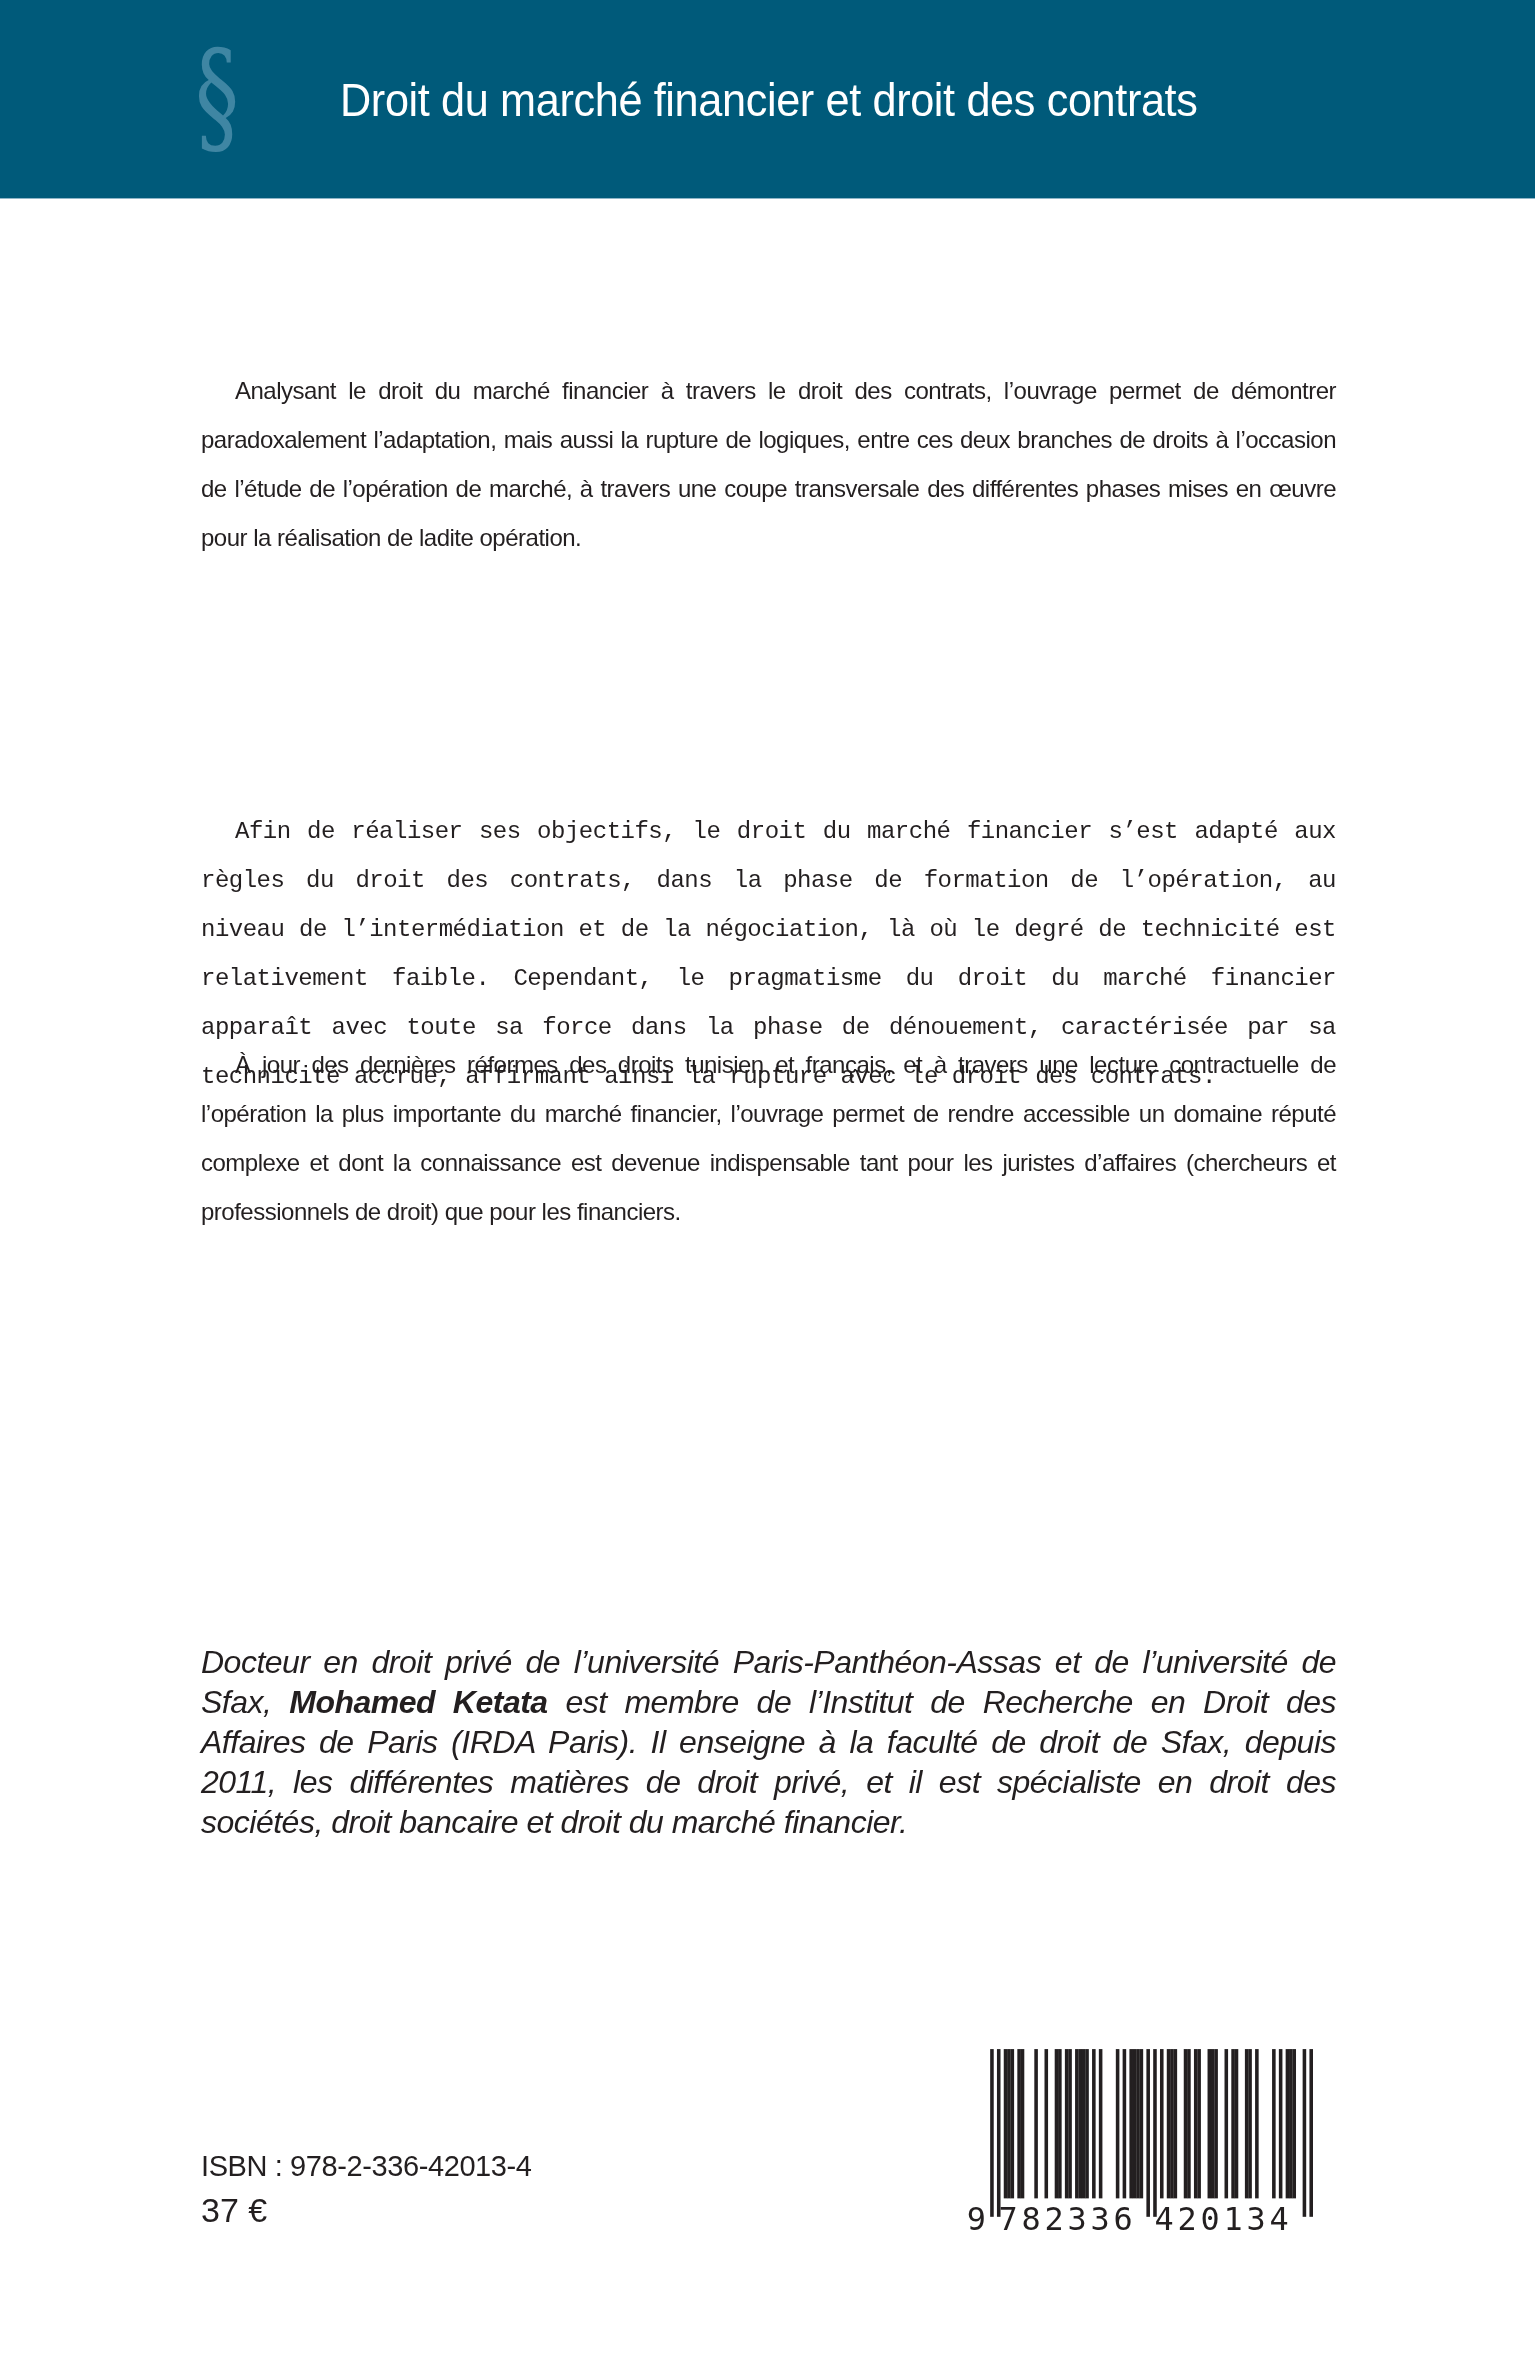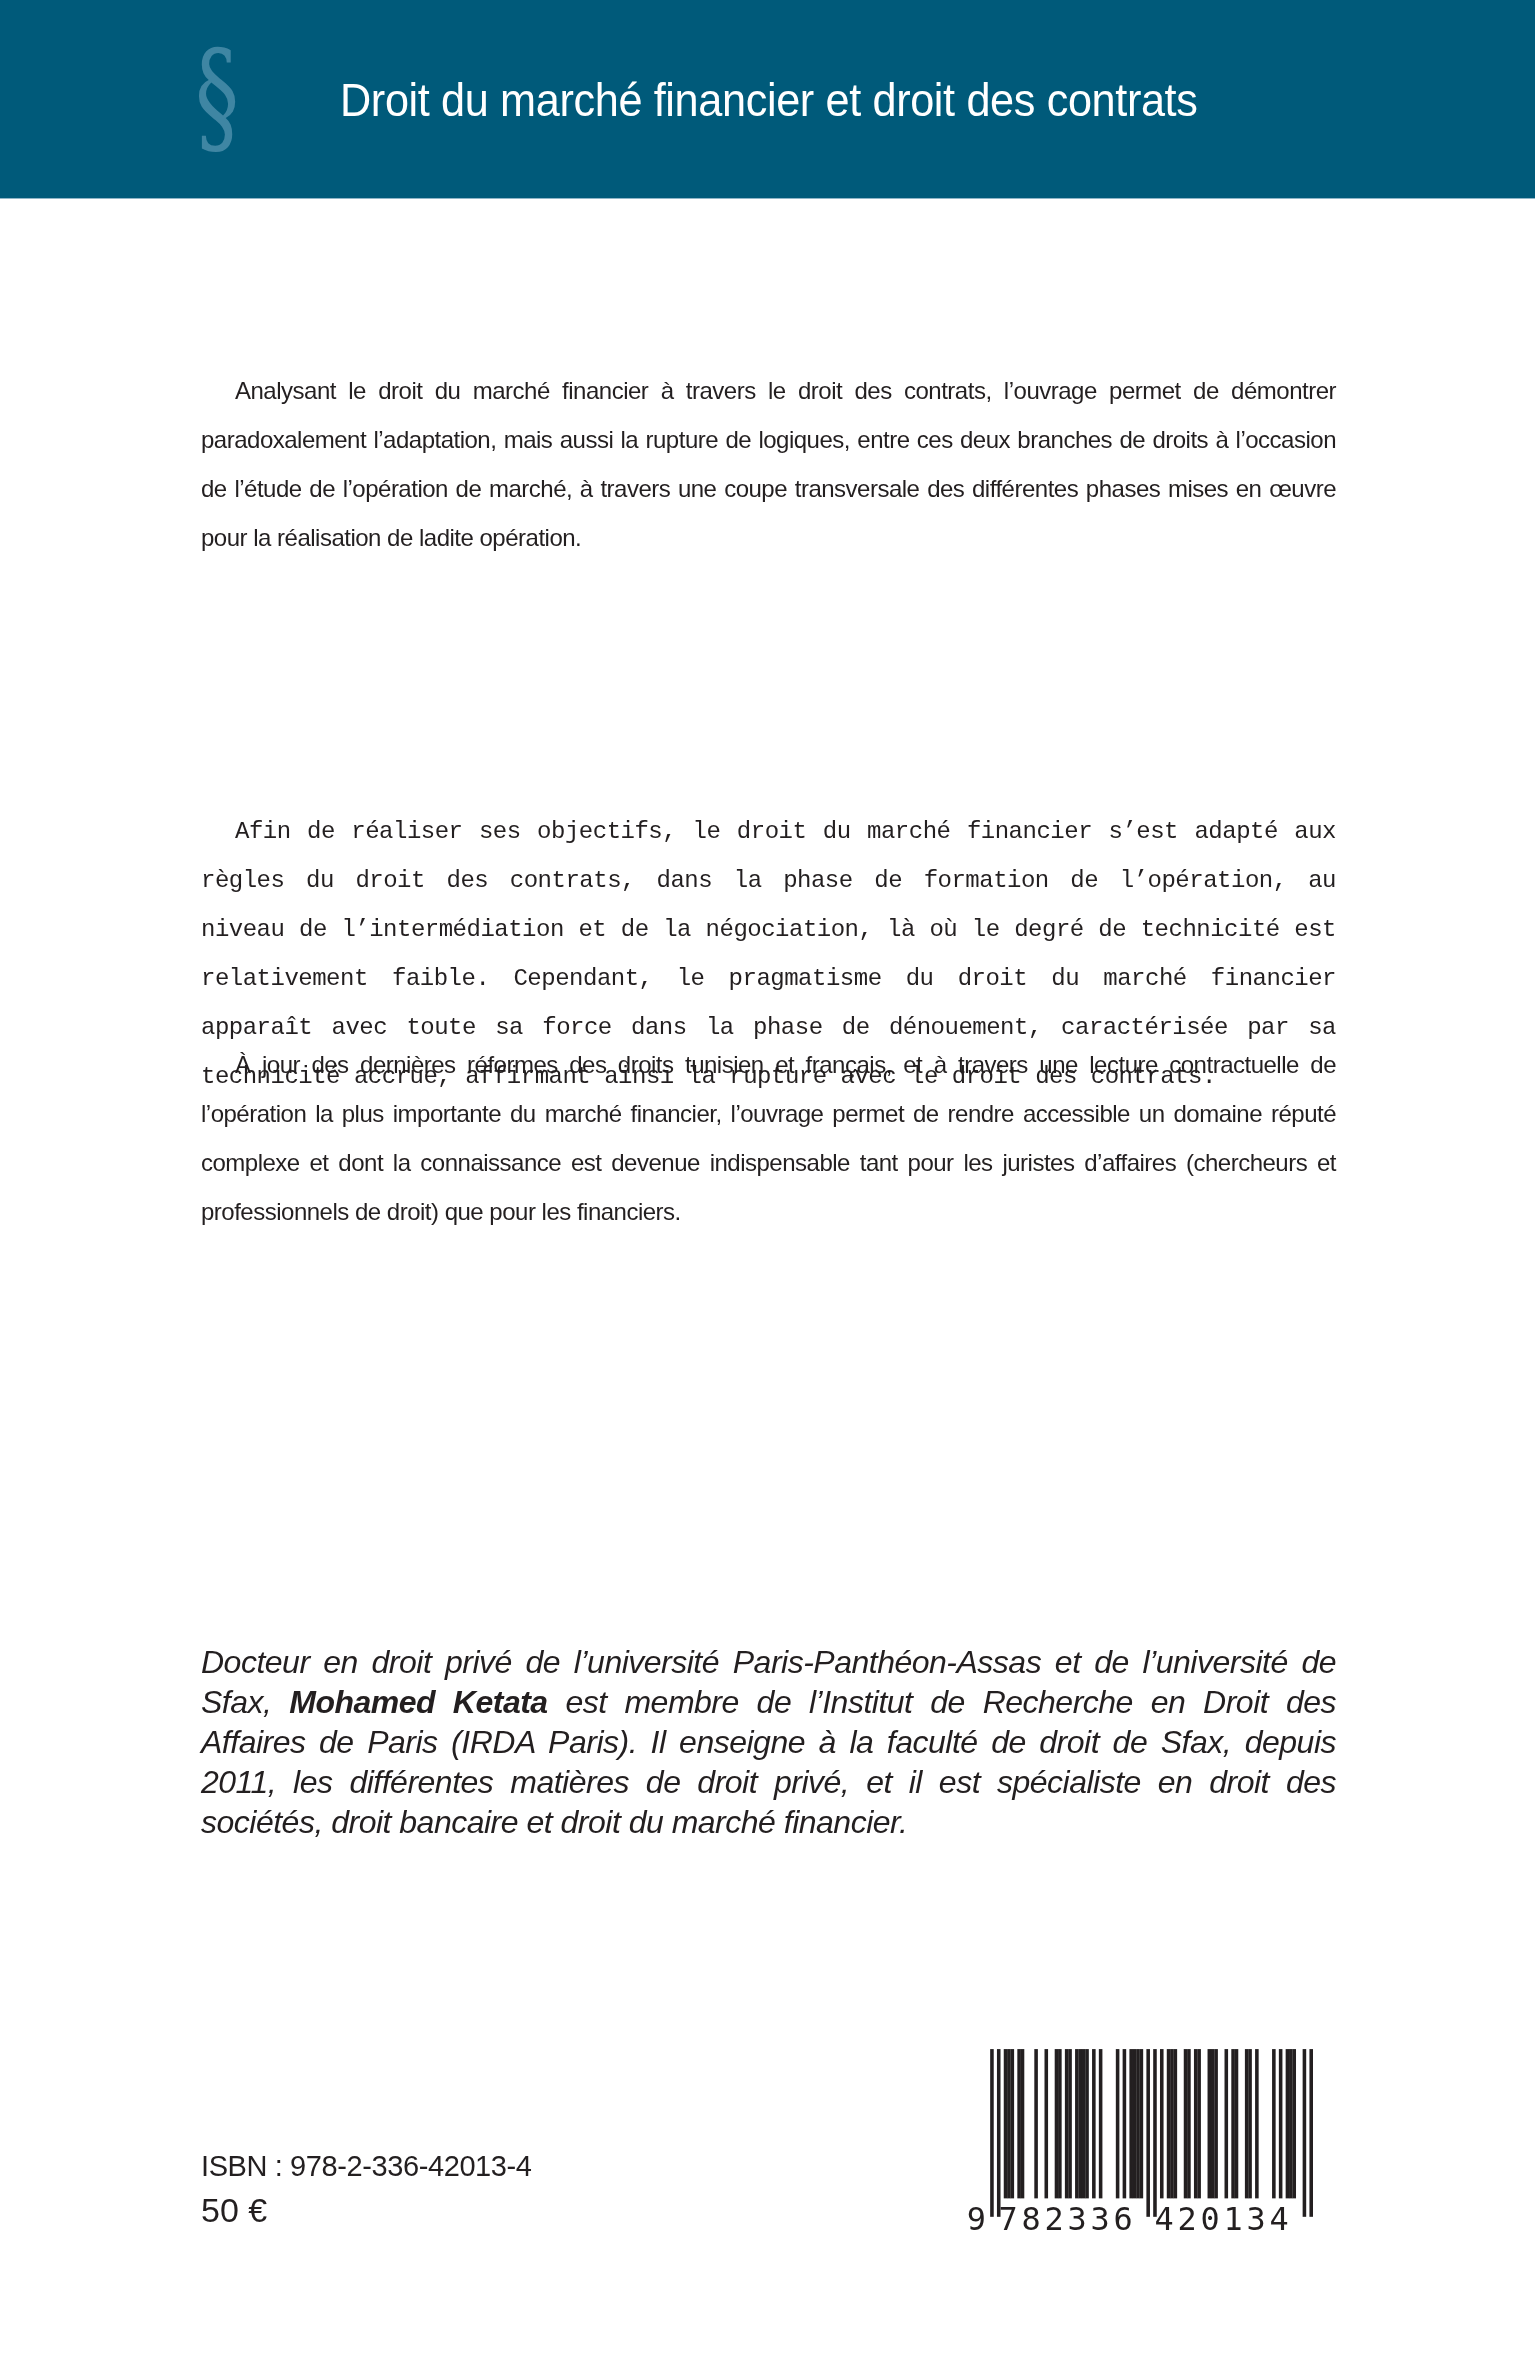--- a/index.html
+++ b/index.html
@@ -38,21 +38,21 @@
 <div class="body-text" id="p2">
   <p>Afin de réaliser ses objectifs, le droit du marché financier s’est adapté aux règles du droit des contrats, dans la phase de formation de l’opération, au niveau de l’intermédiation et de la négociation, là où le degré de technicité est relativement faible. Cependant, le pragmatisme du droit du marché financier apparaît avec toute sa force dans la phase de dénouement, caractérisée par sa technicité accrue, affirmant ainsi la rupture avec le droit des contrats.</p>
 </div>
 <div class="body-text" id="p3">
   <p>À jour des dernières réformes des droits tunisien et français, et à travers une lecture contractuelle de l’opération la plus importante du marché financier, l’ouvrage permet de rendre accessible un domaine réputé complexe et dont la connaissance est devenue indispensable tant pour les juristes d’affaires (chercheurs et professionnels de droit) que pour les financiers.</p>
 </div>
 
 <div class="bio"><span>Docteur en droit privé de l’université Paris-Panthéon-Assas et de l’université de Sfax, </span><b>Mohamed Ketata</b><span> est membre de l’Institut de Recherche en Droit des Affaires de Paris (IRDA Paris). Il enseigne à la faculté de droit de Sfax, depuis 2011, les différentes matières de droit privé, et il est spécialiste en droit des sociétés, droit bancaire et droit du marché financier.</span></div>
 
 <div class="isbn">ISBN : 978-2-336-42013-4</div>
-<div class="price">50 €</div>
+<div class="price">37 €</div>
 
 <svg class="barcode" viewBox="0 0 440 230" xmlns="http://www.w3.org/2000/svg">
   <g id="bars">
       <rect x="30" y="6" width="4.25" height="200" fill="#231f20"></rect>
       <rect x="38.1" y="6" width="4.25" height="200" fill="#231f20"></rect>
       <rect x="46.2" y="6" width="4.25" height="178" fill="#231f20"></rect>
       <rect x="50.25" y="6" width="4.25" height="178" fill="#231f20"></rect>
       <rect x="54.3" y="6" width="4.25" height="178" fill="#231f20"></rect>
       <rect x="62.4" y="6" width="4.25" height="178" fill="#231f20"></rect>
       <rect x="66.44999999999999" y="6" width="4.25" height="178" fill="#231f20"></rect>

